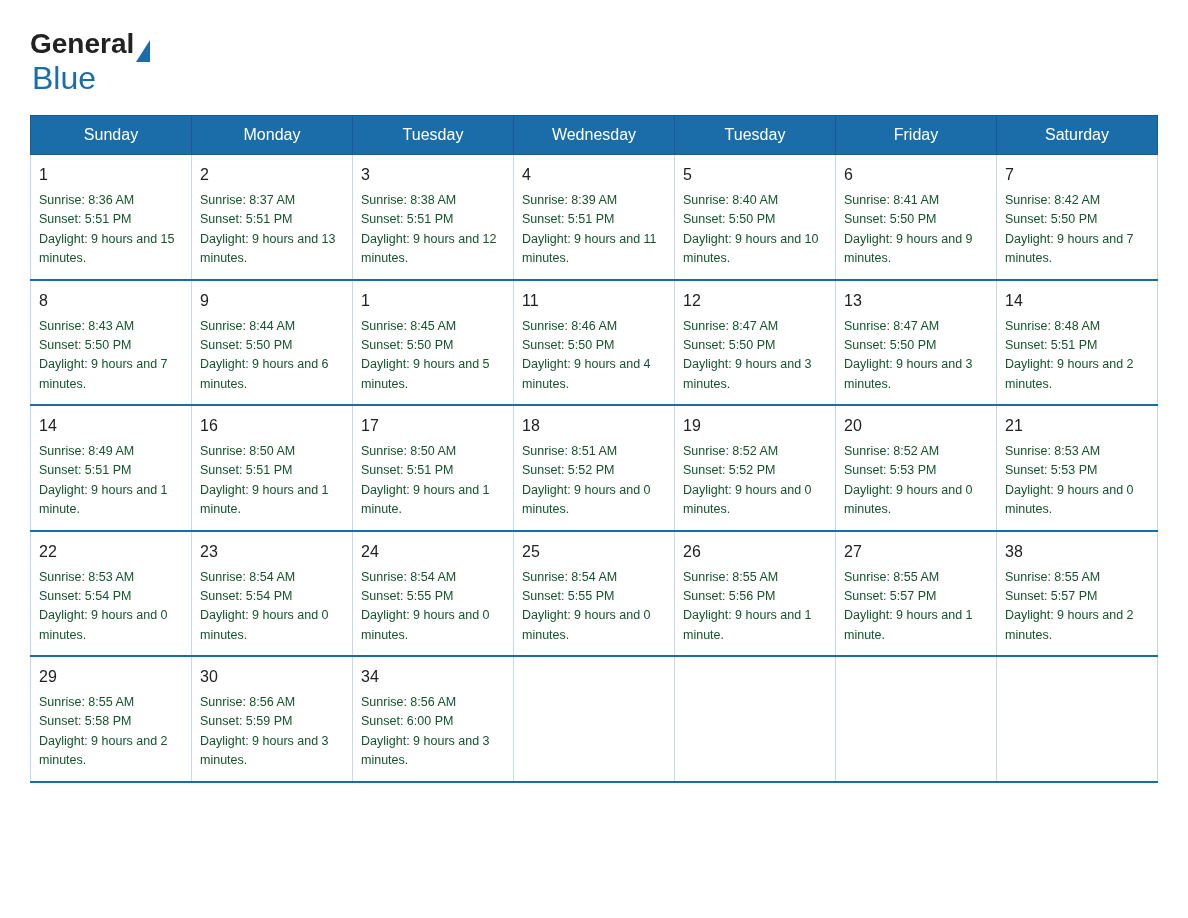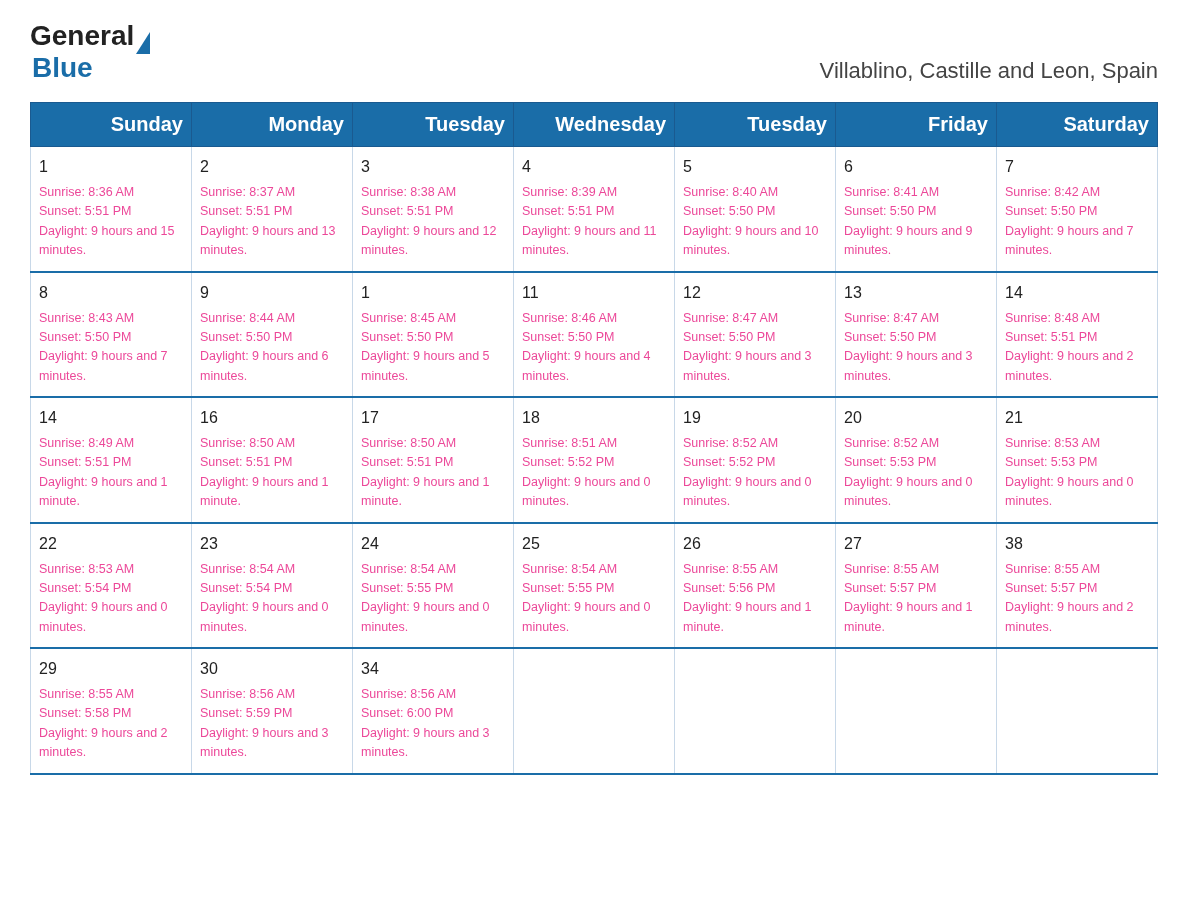--- a/index.html
+++ b/index.html
@@ -7,41 +7,42 @@
       font-family: Arial, Helvetica, sans-serif;
       background: #fff;
       color: #222;
       width: 1188px;
       min-height: 918px;
       padding: 20px 30px 30px 30px;
     }
     .header {
       display: flex;
       justify-content: space-between;
-      align-items: flex-end;
+      align-items: flex-start;
       margin-bottom: 18px;
+      margin-top: 8px;
     }
     .logo-text-general {
       font-size: 28px;
       font-weight: bold;
       color: #222;
     }
     .logo-triangle {
       display: inline-block;
       width: 0;
       height: 0;
       border-left: 14px solid transparent;
       border-right: 0px solid transparent;
       border-bottom: 22px solid #1a6da8;
       margin-left: 2px;
       margin-bottom: -2px;
     }
     .logo-blue {
-      font-size: 28px;
-      font-weight: bold;
+      font-size: 32px;
+      font-weight: normal;
       color: #1a6da8;
       margin-left: 2px;
     }
     .logo-wrapper {
       display: flex;
       flex-direction: column;
       align-items: flex-start;
     }
     .logo-top-row {
       display: flex;
@@ -63,45 +64,45 @@
       margin-top: 4px;
     }
     .calendar {
       width: 100%;
       border-collapse: collapse;
       table-layout: fixed;
     }
     .calendar thead th {
       background-color: #1a6da8;
       color: #fff;
-      font-size: 20px;
-      font-weight: bold;
+      font-size: 16px;
+      font-weight: normal;
       padding: 10px 8px;
-      text-align: right;
+      text-align: center;
       border: 1px solid #1a5a90;
     }
     .calendar tbody td {
       vertical-align: top;
       padding: 8px 8px 10px 8px;
       border: 1px solid #c8d8e8;
       font-size: 13px;
       line-height: 1.5;
       background: #fff;
       width: 14.28%;
     }
     .day-num {
       font-size: 16px;
       font-weight: normal;
       color: #222;
       display: block;
       margin-bottom: 4px;
     }
     .day-info {
       font-size: 12.5px;
-      color: #ec4899;
+      color: #14532d;
       line-height: 1.55;
     }
     .calendar tbody tr {
       border-bottom: 2px solid #1a6da8;
     }
     .calendar tbody td.empty {
       background: #fff;
     }
   </style>
 </head>
@@ -109,21 +110,20 @@
 
 <div class="header">
   <div class="logo-wrapper">
     <div class="logo-top-row">
       <span class="logo-text-general">General</span>
       <span class="logo-triangle"></span>
     </div>
     <span class="logo-blue">Blue</span>
   </div>
   <div class="title-block">
-    <h2>Villablino, Castille and Leon, Spain</h2>
   </div>
 </div>
 
 <table class="calendar">
   <thead>
     <tr>
       <th>Sunday</th>
       <th>Monday</th>
       <th>Tuesday</th>
       <th>Wednesday</th>

